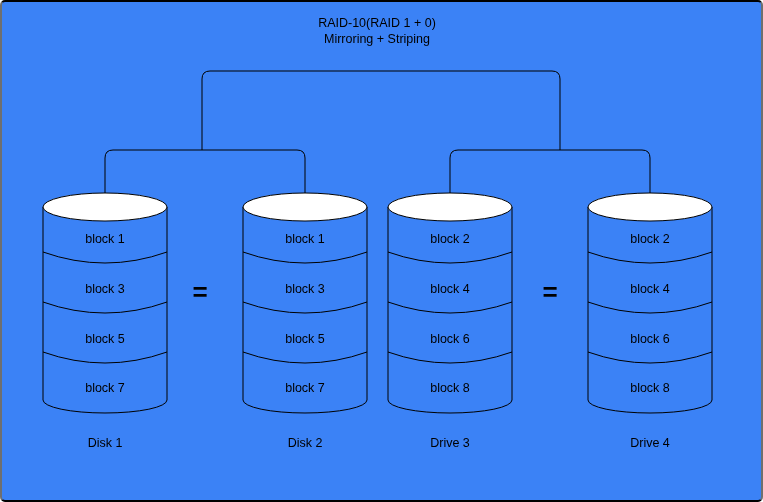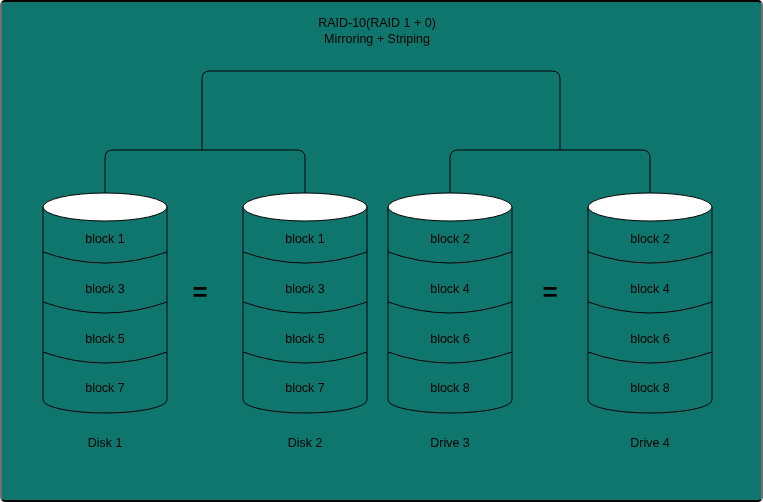--- a/index.html
+++ b/index.html
@@ -4,21 +4,21 @@
 <style>
   html, body { margin: 0; padding: 0; background: #ffffff; }
   .frame {
     width: 763px; height: 502px;
     box-sizing: border-box;
     border: 2px solid #000;
     border-left-color: #6f6f6f;
     border-right-color: #6f6f6f;
     border-radius: 5px;
     overflow: hidden;
-    background: #0f766e;
+    background: #3b82f6;
   }
   svg { display: block; }
   svg text {
     font-family: "Liberation Sans", sans-serif;
     font-size: 12.5px;
     fill: #000;
     text-anchor: middle;
   }
   .equals {
     font-size: 26px;

